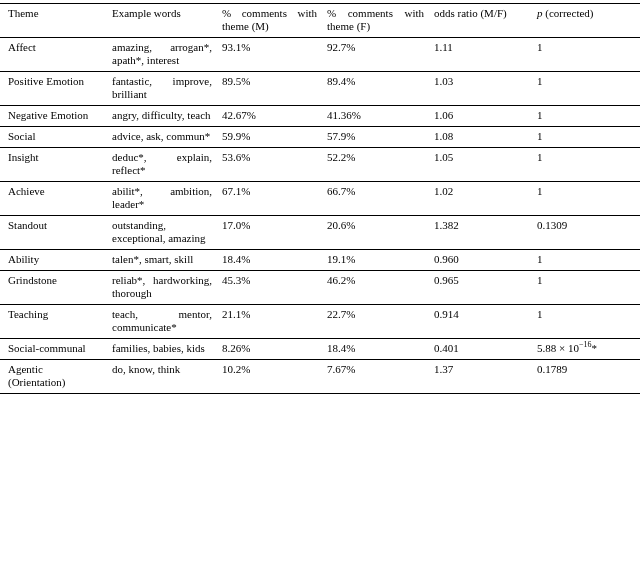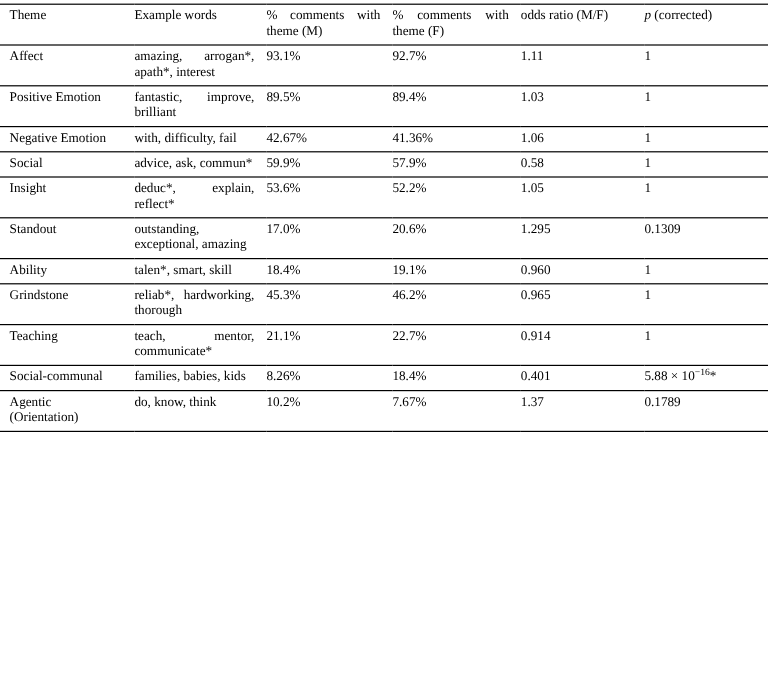--- a/index.html
+++ b/index.html
@@ -74,48 +74,56 @@
         <tr>
           <td>Positive Emotion</td>
           <td>fantastic, improve, brilliant</td>
           <td>89.5%</td>
           <td>89.4%</td>
           <td>1.03</td>
           <td>1</td>
         </tr>
         <tr>
           <td>Negative Emotion</td>
-          <td>with, difficulty, fail</td>
+          <td>angry, difficulty, teach</td>
           <td>42.67%</td>
           <td>41.36%</td>
           <td>1.06</td>
           <td>1</td>
         </tr>
         <tr>
           <td>Social</td>
           <td>advice, ask, commun*</td>
           <td>59.9%</td>
           <td>57.9%</td>
-          <td>0.58</td>
+          <td>1.08</td>
           <td>1</td>
         </tr>
         <tr>
           <td>Insight</td>
           <td>deduc*, explain, reflect*</td>
           <td>53.6%</td>
           <td>52.2%</td>
           <td>1.05</td>
           <td>1</td>
         </tr>
         <tr>
+          <td>Achieve</td>
+          <td>abilit*, ambition, leader*</td>
+          <td>67.1%</td>
+          <td>66.7%</td>
+          <td>1.02</td>
+          <td>1</td>
+        </tr>
+        <tr>
           <td>Standout</td>
           <td>outstanding, exceptional, amazing</td>
           <td>17.0%</td>
           <td>20.6%</td>
-          <td>1.295</td>
+          <td>1.382</td>
           <td>0.1309</td>
         </tr>
         <tr>
           <td>Ability</td>
           <td>talen*, smart, skill</td>
           <td>18.4%</td>
           <td>19.1%</td>
           <td>0.960</td>
           <td>1</td>
         </tr>

